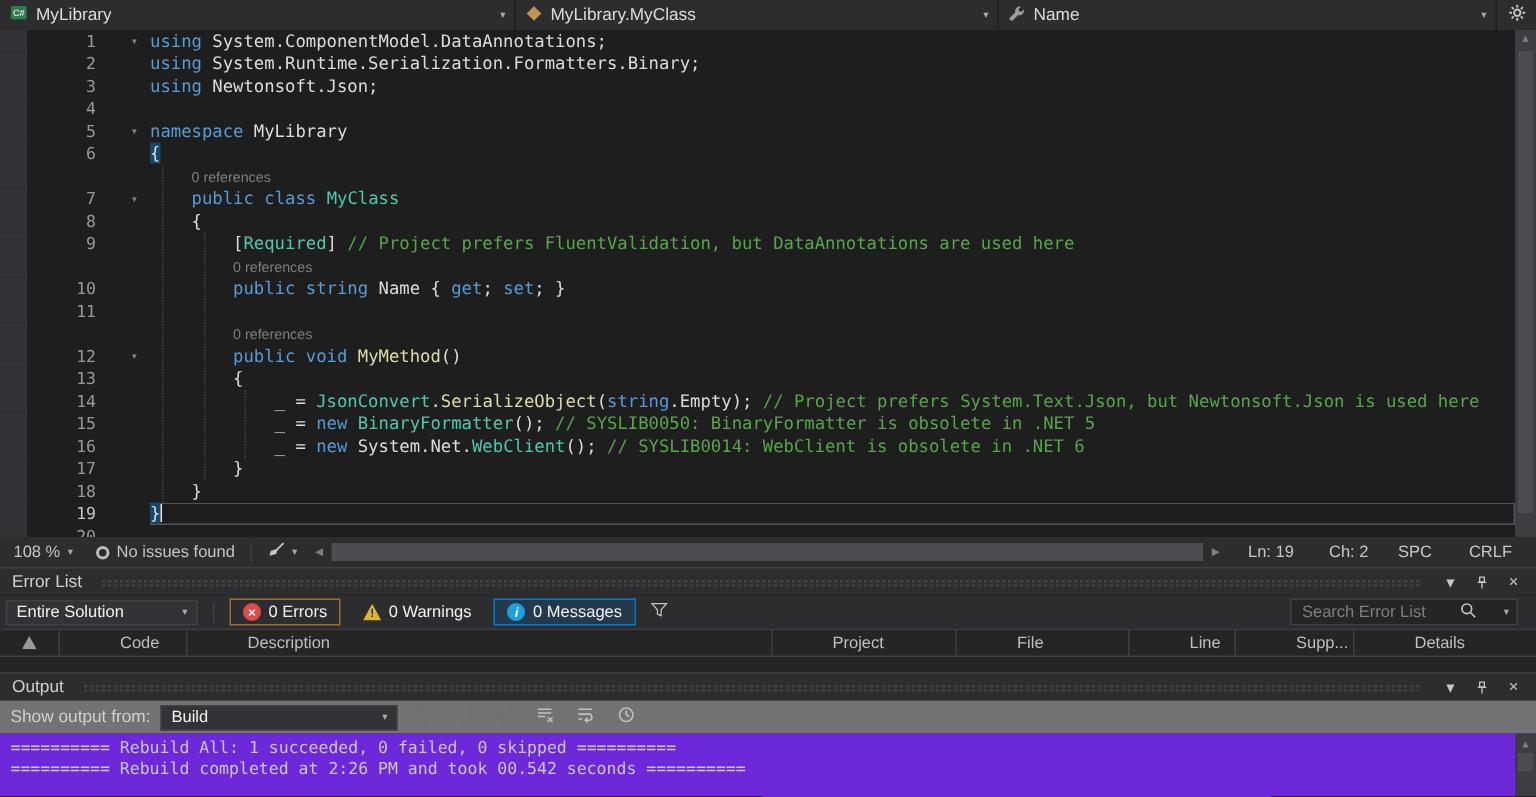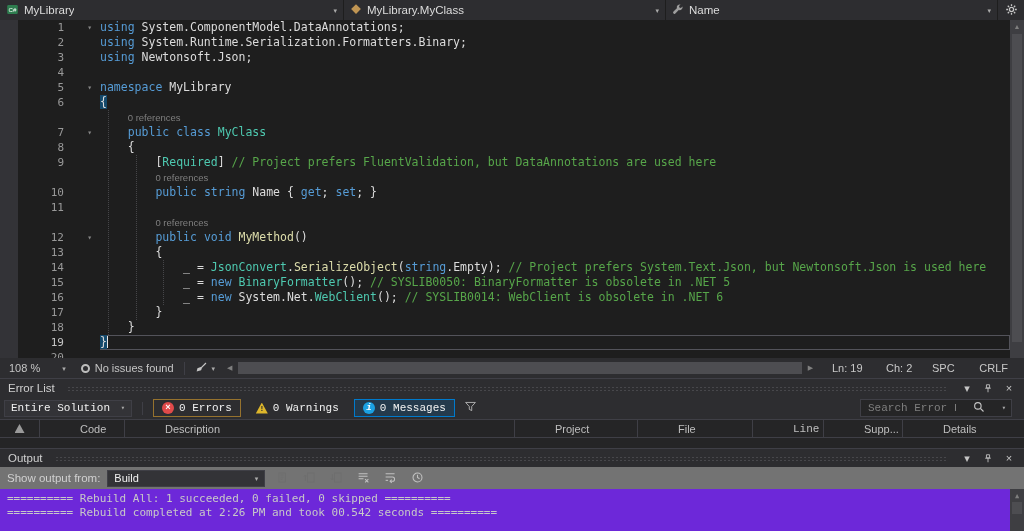--- a/index.html
+++ b/index.html
@@ -39,21 +39,21 @@
   #g0{left:108px;top:90px;height:225px;}
   #g1{left:136px;top:135px;height:165px;}
   #g2{left:163px;top:240px;height:45px;}
   .ed-vscroll{position:absolute;right:0;top:0;bottom:0;width:14px;background:#3E3E42;}
   .sb-arrow{height:13px;display:flex;align-items:center;justify-content:center;color:#7F7F7F;font-size:7px;}
   .sb-thumb{position:absolute;left:2px;right:2px;top:14px;height:308px;background:#4D4D51;}
   .out-vscroll .sb-thumb{top:13px;height:12px;}
 
   
   .statusbar{height:20px;background:#2D2D30;display:flex;align-items:center;}
-  .zoom{display:flex;align-items:center;gap:22px;padding:0 9px;color:#C5C5C5;font-size:11px;}
+  .zoom{display:flex;align-items:center;gap:5px;padding:0 9px;color:#C5C5C5;font-size:11px;}
   .health{display:flex;align-items:center;gap:5px;padding:0 6px;color:#C5C5C5;font-size:11px;}
   .ring{width:9px;height:9px;border:2px solid #BDBDBD;border-radius:50%;display:inline-block;box-sizing:border-box;}
   .vsep{width:1px;height:13px;background:#3F3F46;margin:0 4px;flex:none;}
   .cleanup{display:flex;align-items:center;gap:4px;padding:0 6px;}
   .hscroll{flex:1;display:flex;align-items:center;align-self:stretch;margin:0 2px;}
   .hs-arrow{width:13px;text-align:center;color:#7F7F7F;font-size:7px;}
   .hs-track{flex:1;position:relative;align-self:stretch;}
   .hs-thumb{position:absolute;left:2px;right:2px;top:4px;bottom:4px;background:#4D4D51;}
   .pos-group{display:flex;align-items:center;color:#C8C8C8;font-size:11px;margin-right:16px;}
   .pos-group span{display:inline-block;}
@@ -62,21 +62,21 @@
   .pos-spc{width:36px;}
   .pos-eol{width:40px;text-align:right;}
 
   
   .panel-title{height:19px;background:#2D2D30;border-top:1px solid #3F3F46;display:flex;align-items:center;padding:0 8px;gap:8px;box-sizing:border-box;}
   .ttl{font-size:11.5px;color:#D0D0D0;white-space:nowrap;}
   .grip{flex:1;height:5px;margin:0 4px;background-image:radial-gradient(#47474B 1px,transparent 1.1px);background-size:4px 3px;}
   .tw-icons{display:flex;gap:7px;align-items:center;}
   .tw-btn{width:14px;height:14px;display:flex;align-items:center;justify-content:center;color:#C5C5C5;font-size:11px;}
 
-  .el-toolbar{height:22px;background:#2D2D30;display:flex;align-items:center;padding:0 4px;gap:6px;font-family:Liberation Mono, monospace;}
+  .el-toolbar{height:22px;background:#2D2D30;display:flex;align-items:center;padding:0 4px;gap:6px;}
   .combo{height:17px;background:#333337;border:1px solid #3F3F46;display:flex;align-items:center;gap:6px;padding:0 6px;font-size:11px;color:#F1F1F1;box-sizing:border-box;}
   .combo .arrow{margin-left:auto;}
   #combo-scope{width:128px;}
   #combo-filter{width:132px;}
   #combo-output{width:158px;}
   .tbtn{height:18px;display:flex;align-items:center;gap:5px;padding:0 8px;font-size:11px;color:#F1F1F1;border:1px solid transparent;box-sizing:border-box;}
   .tbtn.errors{border-color:#96722E;}
   .tbtn.messages{border-color:#007ACC;background:rgba(0,122,204,0.18);}
   .err-ico{width:12px;height:12px;border-radius:50%;background:#E04A4A;color:#fff;font-size:9px;line-height:12px;text-align:center;font-weight:bold;flex:none;}
   .warn-ico{width:12px;height:11px;background:#DDB62B;clip-path:polygon(50% 0,100% 100%,0 100%);position:relative;display:inline-block;flex:none;}
@@ -86,21 +86,21 @@
   .search{margin-left:auto;margin-right:8px;width:152px;height:18px;background:#252526;border:1px solid #3F3F46;display:flex;align-items:center;gap:17px;padding:0 5px 0 7px;box-sizing:border-box;}
   .search .ph{color:#7F7F7F;font-size:11px;flex:1;white-space:nowrap;overflow:hidden;}
 
   .el-header{height:19px;background:#252526;border-top:1px solid #3F3F46;border-bottom:1px solid #3F3F46;display:flex;align-items:stretch;font-size:11px;color:#BFBFBF;box-sizing:border-box;gap:35px;}
   .el-col{display:flex;align-items:center;padding:0 5px;border-right:1px solid #3F3F46;box-sizing:border-box;white-space:nowrap;overflow:hidden;}
   .c-sev{width:40px;justify-content:center;}
   .c-code{width:50px;}
   .c-desc{flex:1;}
   .c-proj{width:88px;}
   .c-file{width:80px;}
-  .c-line{width:36px;font-family:Liberation Mono, monospace;}
+  .c-line{width:36px;}
   .c-supp{width:44px;}
   .c-det{width:86px;border-right:none;}
   .hdr-warn{width:10px;height:9px;background:#9A9A9A;clip-path:polygon(50% 0,100% 100%,0 100%);display:inline-block;}
   .el-body{height:10px;background:#252526;}
 
   .out-toolbar{height:22px;background:#737373;display:flex;align-items:center;padding:0 7px;gap:7px;}
   .out-label{color:#D0D0D0;font-size:11.5px;white-space:nowrap;}
   .out-content{position:relative;height:42px;background:#6d28d9;font-family:"DejaVu Sans Mono",monospace;font-size:11px;color:#C8C8C8;box-sizing:border-box;padding:3px 0 0 7px;overflow:hidden;}
   .out-line{height:14px;line-height:14px;white-space:pre;width:1000px;}
   .out-vscroll{position:absolute;right:0;top:0;bottom:0;width:14px;background:#3E3E42;}

